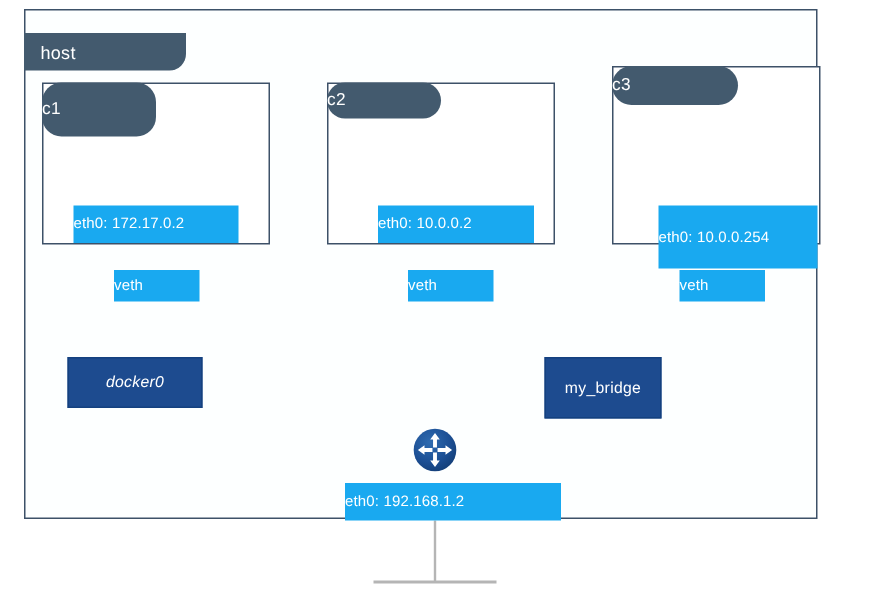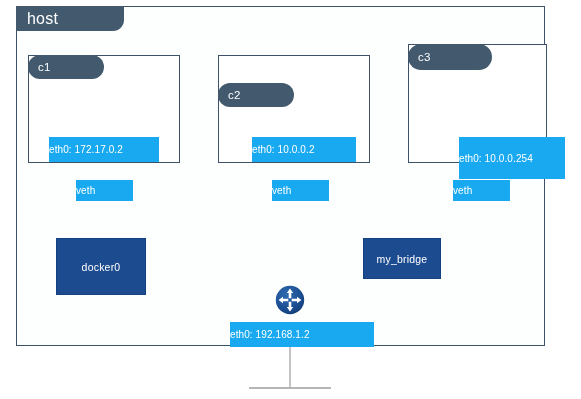--- a/index.html
+++ b/index.html
@@ -46,24 +46,24 @@
     color: #ffffff;
     display: flex;
     align-items: center;
     box-sizing: border-box;
     border-bottom-right-radius: 11px;
     font-size: 11.5px;
     letter-spacing: 0.2px;
   }
   .tab.host-tab {
     padding-left: 11px;
-    font-size: 16px;
+    font-size: 12px;
+    margin-top: 16px;
   }
   .tab.node-tab {
-    padding-left: 10px;
     border-radius: 13px;
   }
   
   .chip {
     position: absolute;
     background: #19a9f0;
     color: #ffffff;
     display: flex;
     align-items: center;
     justify-content: flex-start;
@@ -130,53 +130,53 @@
       <line x1="249" y1="388" x2="331" y2="388" stroke-width="2"></line>
     </g>
   </svg>
 
   <div class="box container-box" style="left:16px; top:6px; width:529px; height:340px;"></div>
   <div class="tab host-tab" style="left:16px; top:6px; width:108px; height:25px;">
     <span>host</span>
   </div>
 
   <div class="box node-box" style="left:28px; top:55px; width:152px; height:108px;"></div>
-  <div class="tab node-tab" style="left:28px; top:55px; width:76px; height:24px;">
+  <div class="tab node-tab" style="left:28px; top:55px; width:76px; height:36px;">
     <span>c1</span>
   </div>
   <div class="chip" style="left:49px; top:137px; width:110px; height:25px;">
     <span>eth0: 172.17.0.2</span>
   </div>
   <div class="chip" style="left:76px; top:180px; width:57px; height:21px;">
     <span>veth</span>
   </div>
 
   <div class="box node-box" style="left:218px; top:55px; width:152px; height:108px;"></div>
-  <div class="tab node-tab" style="left:218px; top:55px; width:76px; height:24px;margin-top:28px;">
+  <div class="tab node-tab" style="left:218px; top:55px; width:76px; height:24px;">
     <span>c2</span>
   </div>
   <div class="chip" style="left:252px; top:137px; width:104px; height:25px;">
     <span>eth0: 10.0.0.2</span>
   </div>
   <div class="chip" style="left:272px; top:180px; width:57px; height:21px;">
     <span>veth</span>
   </div>
 
   <div class="box node-box" style="left:408px; top:44px; width:139px; height:119px;"></div>
   <div class="tab node-tab" style="left:408px; top:44px; width:84px; height:26px;">
     <span>c3</span>
   </div>
-  <div class="chip" style="left:459px; top:137px; width:106px; height:42px;">
+  <div class="chip" style="left:439px; top:137px; width:106px; height:42px;">
     <span>eth0: 10.0.0.254</span>
   </div>
   <div class="chip" style="left:453px; top:180px; width:57px; height:21px;">
     <span>veth</span>
   </div>
 
-  <div class="bridge" style="left:56px; top:238px; width:90px; height:57px;">
+  <div class="bridge" style="left:45px; top:238px; width:90px; height:34px;font-style:italic;">
     <span>docker0</span>
   </div>
   <div class="bridge" style="left:363px; top:238px; width:78px; height:41px;">
     <span>my_bridge</span>
   </div>
 
   <div class="router-icon" style="left:275px; top:285px;">
     <svg width="30" height="30" viewBox="0 0 30 30">
       <defs>
         <radialGradient id="routerGrad" cx="38%" cy="32%" r="78%">

